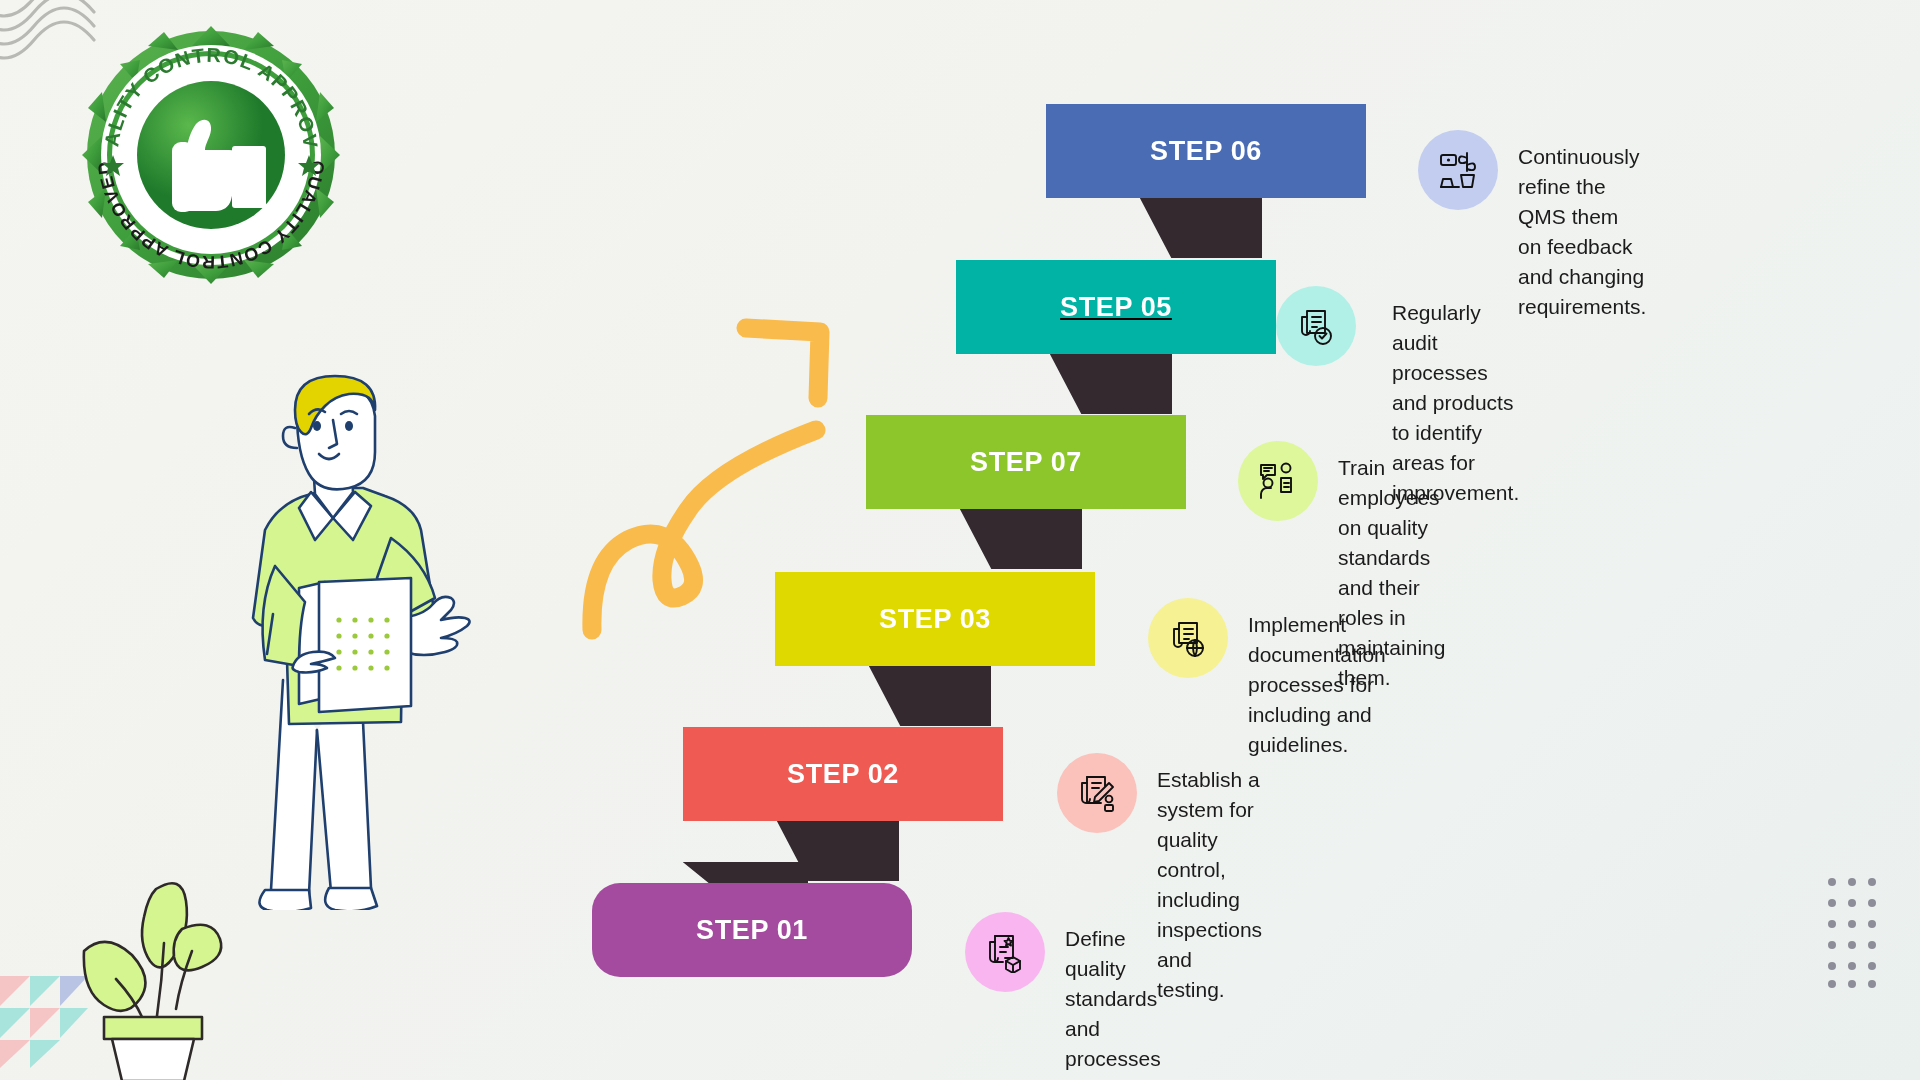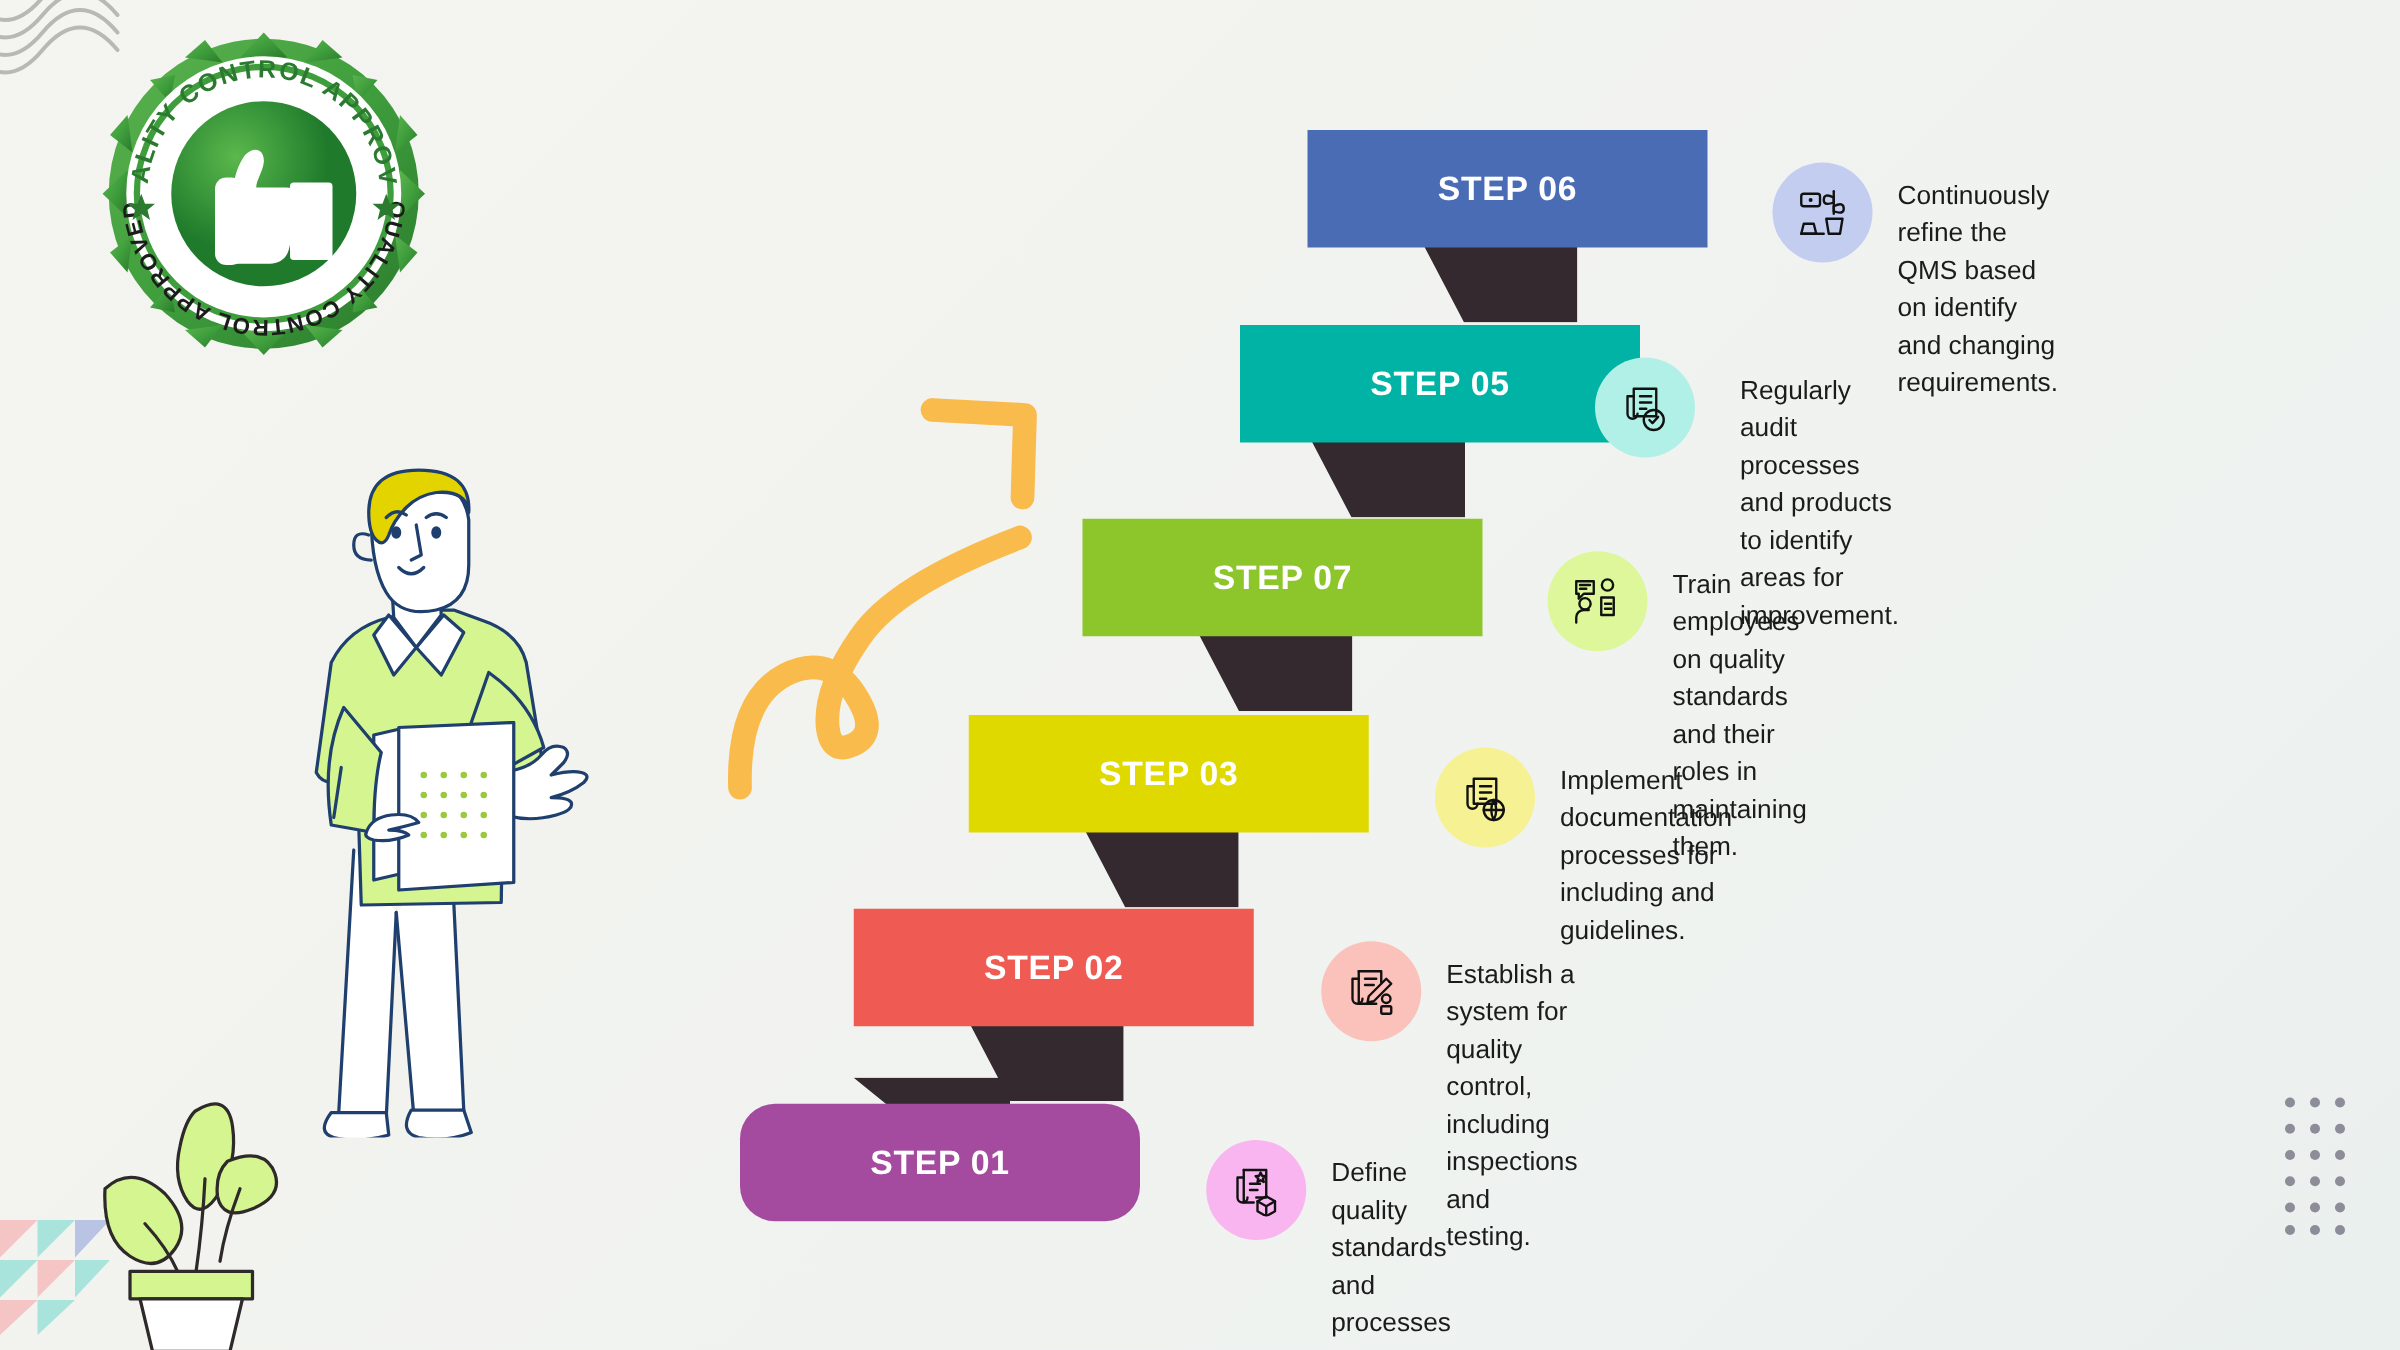--- a/index.html
+++ b/index.html
@@ -286,27 +286,27 @@
             <rect x="4" y="6" width="15" height="10" rx="2"></rect>
             <circle cx="11.5" cy="11" r="1.6" fill="#111" stroke="none"></circle>
             <path d="M30 4 v18"></path>
             <path d="M30 9 q-8 -4 -8 2 q0 5 8 2 z" fill="none"></path>
             <path d="M30 16 q8 -4 8 2 q0 5 -8 2 z" fill="none"></path>
             <path d="M24 26 h13 l-2 12 h-9 z"></path>
             <path d="M6 30 h8 l2 8 h-12 z"></path>
             <path d="M4 38 h18"></path>
           </svg>
         </div>
-        <div class="info-text">Continuously refine the QMS based on identify and changing requirements.</div>
+        <div class="info-text">Continuously refine the QMS them on feedback and changing requirements.</div>
       </div>
     </div>
 
     <div class="step-row">
       <div class="riser" style="left: 956px; top: 348px; width: 216px; height: 66px; clip-path: polygon(0px 0px, 100% 0px, 100% 100%, 58% 100%, 42% 0px, 0px 0px); background: rgb(51, 41, 47);"></div>
-      <div class="bar" style="left: 992px; top: 260px; width: 320px; background: rgb(0, 179, 164);">
+      <div class="bar" style="left: 956px; top: 260px; width: 320px; background: rgb(0, 179, 164); text-decoration: underline;">
         <span class="bar-label">STEP 05</span>
       </div>
       <div class="info" style="left:1276px; top:286px;gap:36px;">
         <div class="icon-circle" style="background: rgb(177, 240, 230);">
           <svg width="42" height="42" viewBox="0 0 42 42" fill="none" stroke="#111" stroke-width="1.9" stroke-linecap="round" stroke-linejoin="round">
             <path d="M12 6 h18 v22 h-18 z"></path>
             <path d="M12 12 h-5 v14 a4 4 0 0 0 8 0"></path>
             <path d="M17 12 h9 M17 17 h9 M17 22 h5"></path>
             <circle cx="28" cy="31" r="8"></circle>
             <path d="M24.5 31 l2.5 2.5 l4.5 -5"></path>

